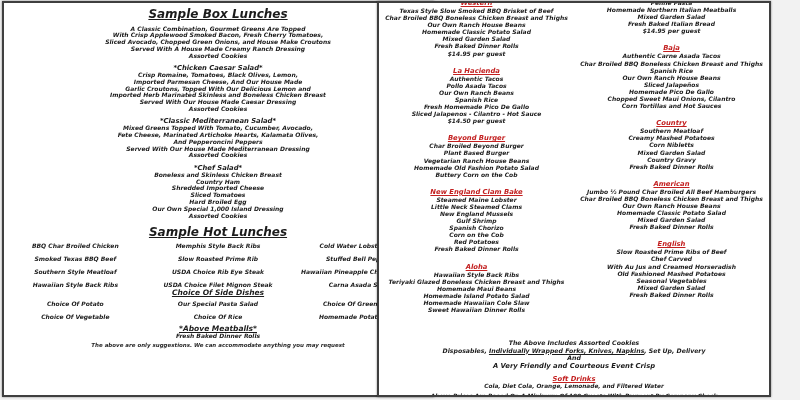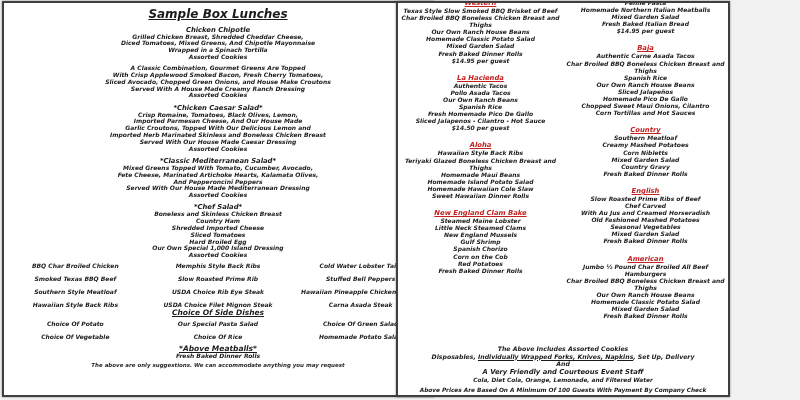--- a/index.html
+++ b/index.html
@@ -8,21 +8,21 @@
     background:#ededed;
     font-family:"DejaVu Sans","Liberation Sans",sans-serif;
   }
   .canvas{position:relative;width:800px;height:400px;background:#f2f2f2;overflow:hidden;}
   .page{
     position:absolute;top:1px;height:396px;background:#ffffff;
     border:2px solid #3f3f3f;box-sizing:border-box;overflow:hidden;
     box-shadow:0 0 2px rgba(0,0,0,.45);
   }
   .page-left{left:2px;width:432px;}
-  .page-right{left:396px;width:334px;}
+  .page-right{left:377px;width:394px;}
   .doc{font-style:italic;font-weight:bold;color:#1b1b1b;text-align:center;}
   .page-inner{padding-top:4px;}
   .page-title{font-size:12px;line-height:14px;text-decoration:underline;margin:0 0 3px 0;}
   .sec{margin-top:4.5px;}
   .sec-heading{font-size:6.8px;line-height:8px;}
   .item{font-size:6px;line-height:6.8px;}
   .red{color:#c32020;}
   .red.sec-heading{text-decoration:underline;}
   .grid3{display:grid;grid-template-columns:1fr 1fr 1fr;row-gap:6px;margin-top:3px;}
   .grid3 .item{line-height:7px;}
@@ -46,27 +46,20 @@
 </head>
 <body>
 
 <div class="canvas">
 
   <div class="page page-left doc">
     <div class="page-inner">
       <div class="page-title">Sample Box Lunches</div>
       <div id="box-sections">
           <div class="sec">
-            <div class="sec-heading">Chicken Chipotle</div>
-            <div class="item">Grilled Chicken Breast, Shredded Cheddar Cheese,</div>
-            <div class="item">Diced Tomatoes, Mixed Greens, And Chipotle Mayonnaise</div>
-            <div class="item">Wrapped in a Spinach Tortilla</div>
-            <div class="item">Assorted Cookies</div>
-          </div>
-          <div class="sec">
             <div class="item">A Classic Combination, Gourmet Greens Are Topped</div>
             <div class="item">With Crisp Applewood Smoked Bacon, Fresh Cherry Tomatoes,</div>
             <div class="item">Sliced Avocado, Chopped Green Onions, and House Make Croutons</div>
             <div class="item">Served With A House Made Creamy Ranch Dressing</div>
             <div class="item">Assorted Cookies</div>
           </div>
           <div class="sec">
             <div class="sec-heading">*Chicken Caesar Salad*</div>
             <div class="item">Crisp Romaine, Tomatoes, Black Olives, Lemon,</div>
             <div class="item">Imported Parmesan Cheese, And Our House Made</div>
@@ -88,20 +81,21 @@
             <div class="item">Boneless and Skinless Chicken Breast</div>
             <div class="item">Country Ham</div>
             <div class="item">Shredded Imported Cheese</div>
             <div class="item">Sliced Tomatoes</div>
             <div class="item">Hard Broiled Egg</div>
             <div class="item">Our Own Special 1,000 Island Dressing</div>
             <div class="item">Assorted Cookies</div>
           </div>
         </div>
 
+      <div class="page-title" style="margin-top:6px;">Sample Hot Lunches</div>
       <div id="hot-grid" class="grid3">
           <div class="item">BBQ Char Broiled Chicken</div>
           <div class="item">Memphis Style Back Ribs</div>
           <div class="item">Cold Water Lobster Tails</div>
           <div class="item">Smoked Texas BBQ Beef</div>
           <div class="item">Slow Roasted Prime Rib</div>
           <div class="item">Stuffed Bell Peppers</div>
           <div class="item">Southern Style Meatloaf</div>
           <div class="item">USDA Choice Rib Eye Steak</div>
           <div class="item">Hawaiian Pineapple Chicken Breast</div>
@@ -143,38 +137,46 @@
             <div class="sec-heading red">La Hacienda</div>
             <div class="item">Authentic Tacos</div>
             <div class="item">Pollo Asada Tacos</div>
             <div class="item">Our Own Ranch Beans</div>
             <div class="item">Spanish Rice</div>
             <div class="item">Fresh Homemade Pico De Gallo</div>
             <div class="item">Sliced Jalapenos  - Cilantro - Hot Sauce</div>
             <div class="item">$14.50 per guest</div>
           </div>
           <div class="rsec">
-            <div class="sec-heading red">Aloha</div>
-            <div class="item">Hawaiian Style Back Ribs</div>
-            <div class="item">Teriyaki Glazed Boneless Chicken Breast and Thighs</div>
-            <div class="item">Homemade Maui Beans</div>
-            <div class="item">Homemade Island Potato Salad</div>
-            <div class="item">Homemade Hawaiian Cole Slaw</div>
-            <div class="item">Sweet Hawaiian Dinner Rolls</div>
+            <div class="sec-heading red">Beyond Burger</div>
+            <div class="item">Char Broiled Beyond Burger</div>
+            <div class="item">Plant Based Burger</div>
+            <div class="item">Vegetarian Ranch House Beans</div>
+            <div class="item">Homemade Old Fashion Potato Salad</div>
+            <div class="item">Buttery Corn on the Cob</div>
           </div>
           <div class="rsec">
             <div class="sec-heading red">New England Clam Bake</div>
             <div class="item">Steamed Maine Lobster</div>
             <div class="item">Little Neck Steamed Clams</div>
             <div class="item">New England Mussels</div>
             <div class="item">Gulf Shrimp</div>
             <div class="item">Spanish Chorizo</div>
             <div class="item">Corn on the Cob</div>
             <div class="item">Red Potatoes</div>
             <div class="item">Fresh Baked Dinner Rolls</div>
+          </div>
+          <div class="rsec">
+            <div class="sec-heading red">Aloha</div>
+            <div class="item">Hawaiian Style Back Ribs</div>
+            <div class="item">Teriyaki Glazed Boneless Chicken Breast and Thighs</div>
+            <div class="item">Homemade Maui Beans</div>
+            <div class="item">Homemade Island Potato Salad</div>
+            <div class="item">Homemade Hawaiian Cole Slaw</div>
+            <div class="item">Sweet Hawaiian Dinner Rolls</div>
           </div>
         </div>
       <div id="rcol-b" class="col">
           <div class="rsec">
             <div class="item">Penne Pasta</div>
             <div class="item">Homemade Northern Italian Meatballs</div>
             <div class="item">Mixed Garden Salad</div>
             <div class="item">Fresh Baked Italian Bread</div>
             <div class="item">$14.95 per guest</div>
           </div>
@@ -192,44 +194,45 @@
           <div class="rsec">
             <div class="sec-heading red">Country</div>
             <div class="item">Southern Meatloaf</div>
             <div class="item">Creamy Mashed Potatoes</div>
             <div class="item">Corn Nibletts</div>
             <div class="item">Mixed Garden Salad</div>
             <div class="item">Country Gravy</div>
             <div class="item">Fresh Baked Dinner Rolls</div>
           </div>
           <div class="rsec">
+            <div class="sec-heading red">American</div>
+            <div class="item">Jumbo ½ Pound Char Broiled All Beef Hamburgers</div>
+            <div class="item">Char Broiled BBQ Boneless Chicken Breast and Thighs</div>
+            <div class="item">Our Own Ranch House Beans</div>
+            <div class="item">Homemade Classic Potato Salad</div>
+            <div class="item">Mixed Garden Salad</div>
+            <div class="item">Fresh Baked Dinner Rolls</div>
+          </div>
+          <div class="rsec">
             <div class="sec-heading red">English</div>
             <div class="item">Slow Roasted Prime Ribs of Beef</div>
             <div class="item">Chef Carved</div>
             <div class="item">With Au Jus and Creamed Horseradish</div>
             <div class="item">Old Fashioned Mashed Potatoes</div>
             <div class="item">Seasonal Vegetables</div>
             <div class="item">Mixed Garden Salad</div>
             <div class="item">Fresh Baked Dinner Rolls</div>
           </div>
-          <div class="rsec">
-            <div class="sec-heading red">American</div>
-            <div class="item">Jumbo ½ Pound Char Broiled All Beef Hamburgers</div>
-            <div class="item">Char Broiled BBQ Boneless Chicken Breast and Thighs</div>
-            <div class="item">Our Own Ranch House Beans</div>
-            <div class="item">Homemade Classic Potato Salad</div>
-            <div class="item">Mixed Garden Salad</div>
-            <div class="item">Fresh Baked Dinner Rolls</div>
-          </div>
         </div>
     </div>
 
     <div class="rfooter">
       <div class="f-line">The Above Includes Assorted Cookies</div>
       <div class="f-line"><span>Disposables, </span><span class="u">Individually Wrapped Forks, Knives, Napkins</span><span>, Set Up, Delivery</span></div>
       <div class="f-line">And</div>
-      <div class="f-bold">A Very Friendly and Courteous Event Staff</div>
+      <div class="f-bold">A Very Friendly and Courteous Event Crisp</div>
+      <div class="softdrinks red">Soft Drinks</div>
       <div class="f-small">Cola, Diet Cola, Orange, Lemonade, and Filtered Water</div>
       <div class="f-note">Above Prices Are Based On A Minimum Of 100 Guests With Payment By Company Check</div>
     </div>
   </div>
 
 </div>
 
 </body></html>

